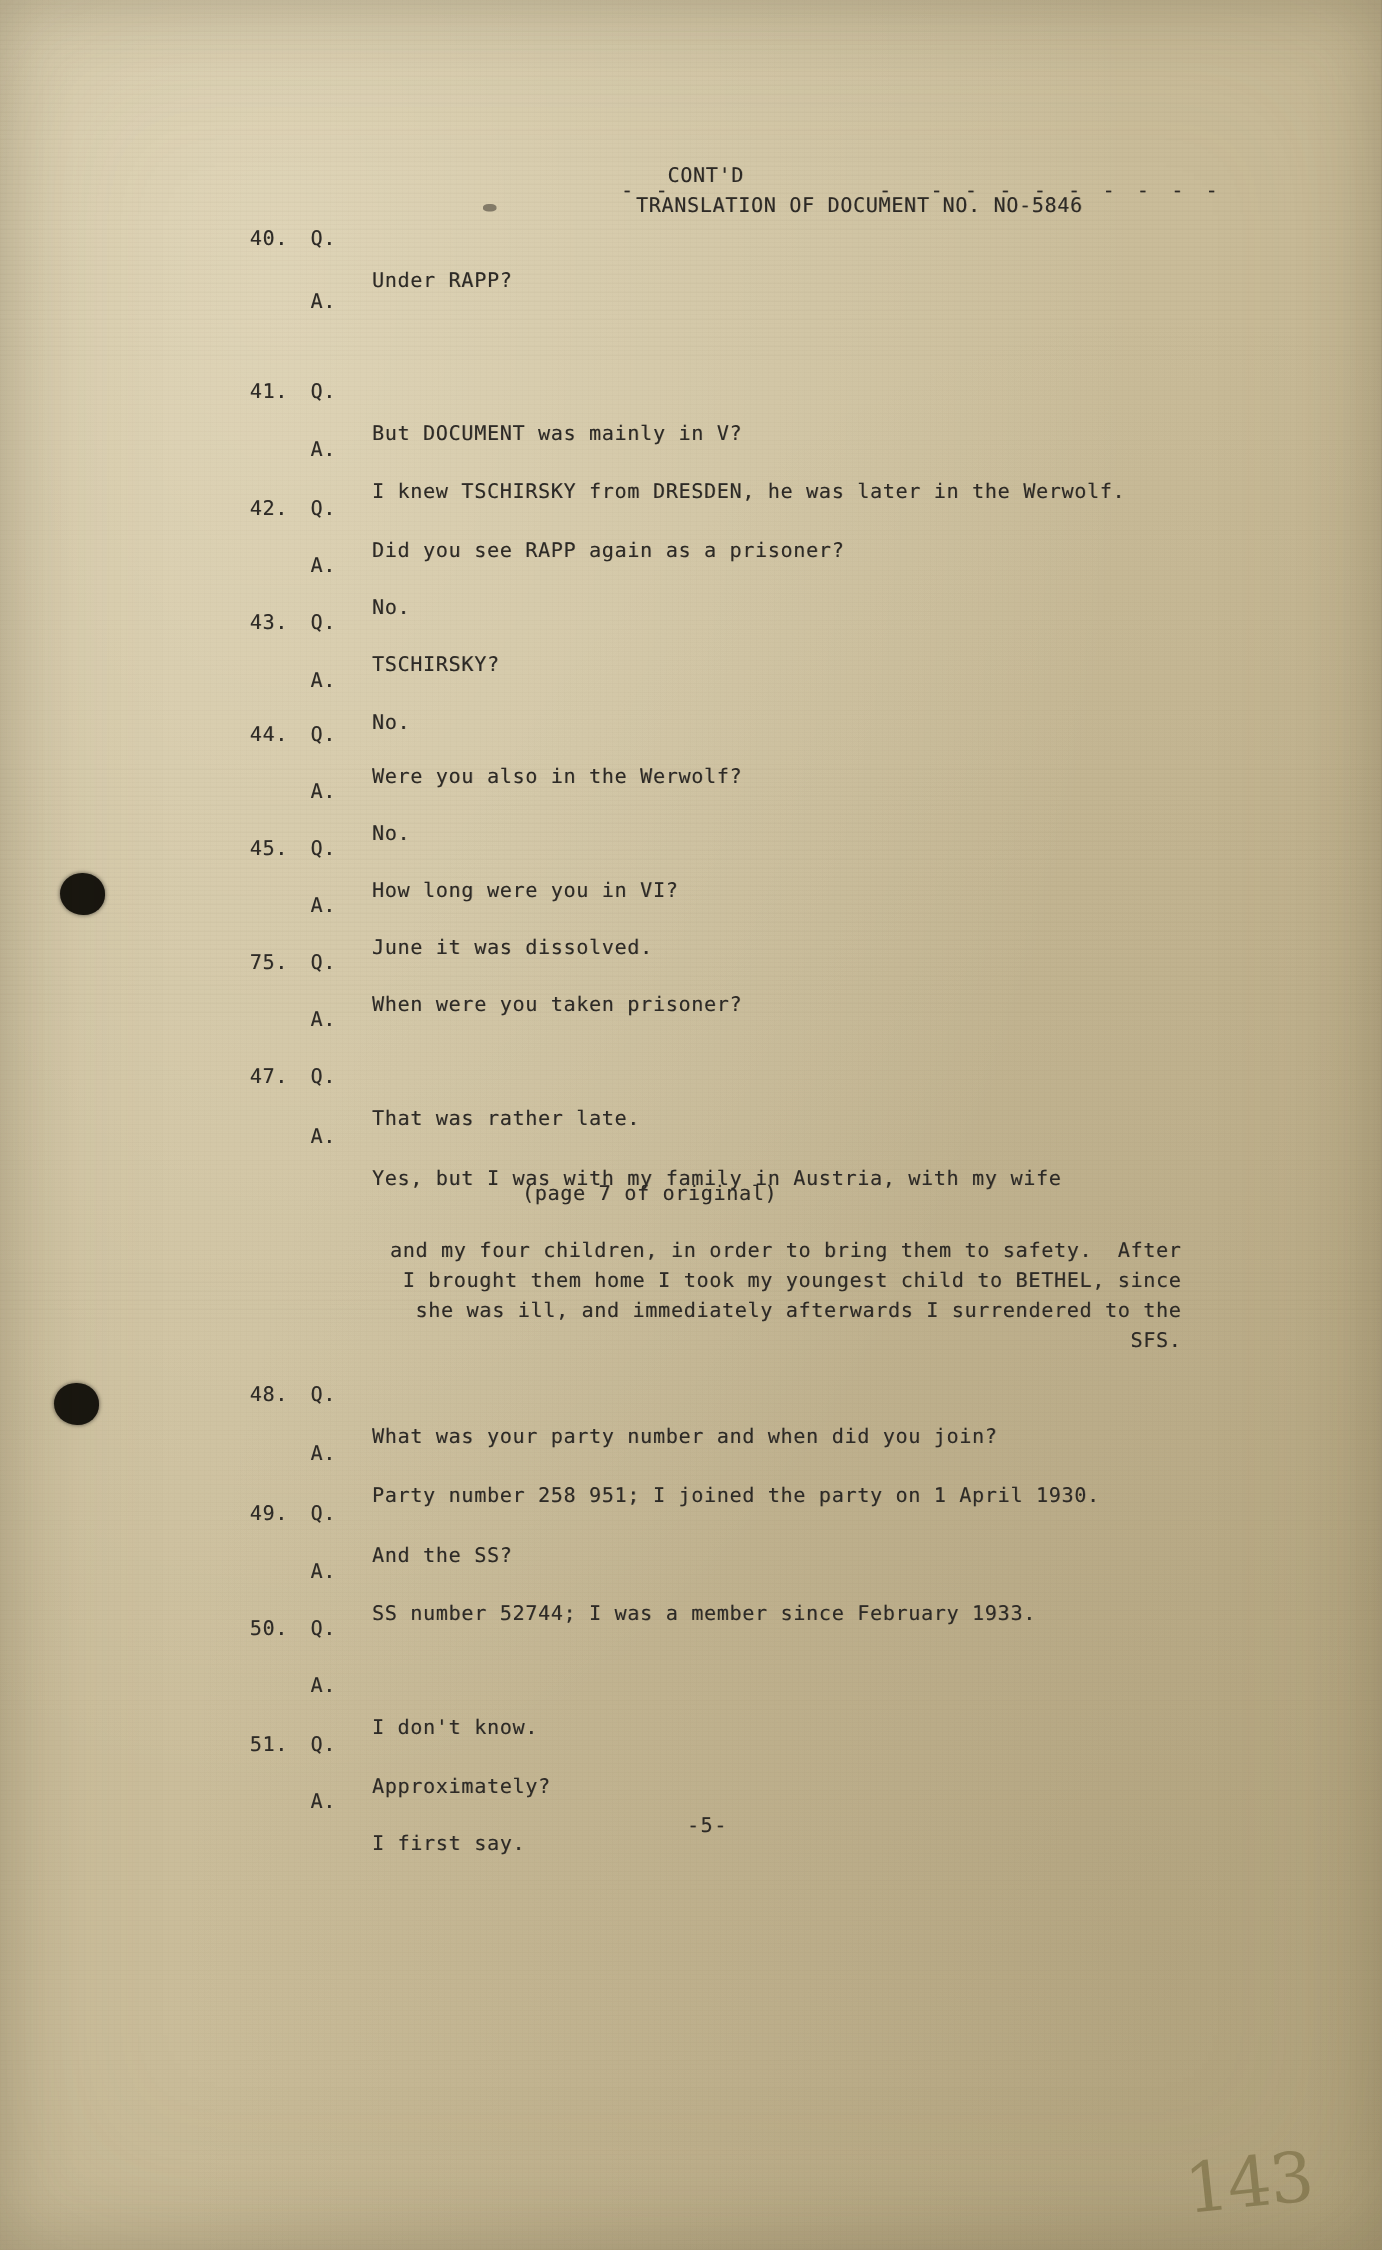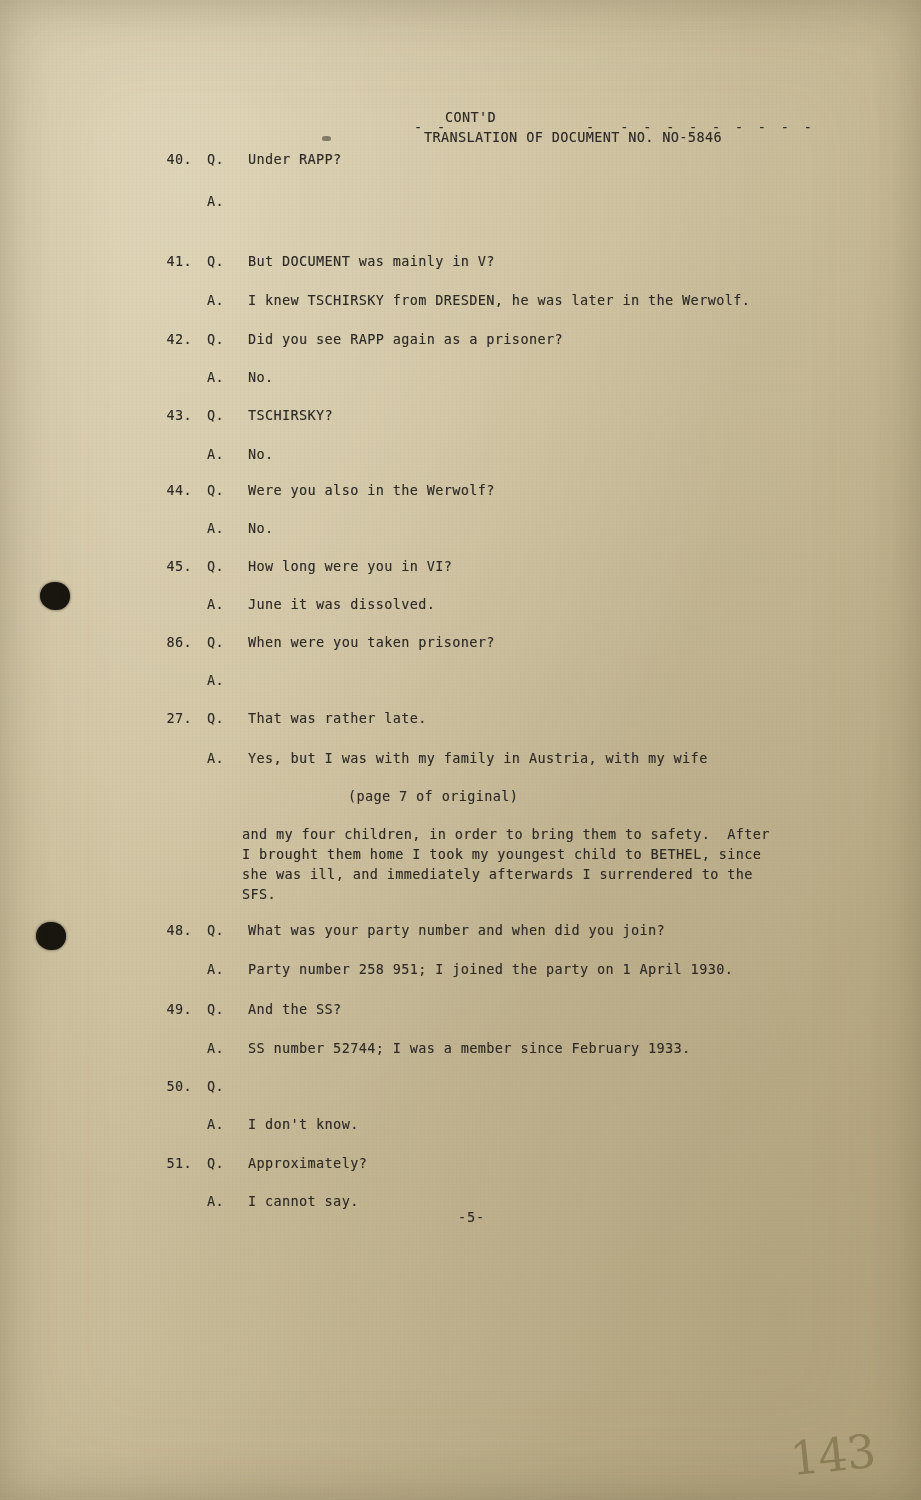--- a/index.html
+++ b/index.html
@@ -80,24 +80,26 @@
   }
   .qa-tag {
     position: absolute;
     left: 207px;
     width: 26px;
   }
   .qa-text {
     position: absolute;
     left: 248px;
     max-width: 640px;
+    margin-top: 28px;
   }
   .cont-text {
     position: absolute;
-    left: 242px;
+    left: 260px;
+    text-align: right;
   }
   .page-note {
     position: absolute;
     left: 348px;
     text-align: right;
   }
   .page-foot {
     position: absolute;
     left: 458px;
     top: 1208px;
@@ -188,28 +190,28 @@
   <div class="typed qa-text" style="top:519px">No.</div>
 
   <div class="typed qa-num" style="top:557px">45.</div>
   <div class="typed qa-tag" style="top:557px">Q.</div>
   <div class="typed qa-text" style="top:557px">How long were you in VI?</div>
 
   <div class="typed qa-num" style="top:595px"></div>
   <div class="typed qa-tag" style="top:595px">A.</div>
   <div class="typed qa-text" style="top:595px">June it was dissolved.</div>
 
-  <div class="typed qa-num" style="top:633px">86.</div>
+  <div class="typed qa-num" style="top:633px">75.</div>
   <div class="typed qa-tag" style="top:633px">Q.</div>
   <div class="typed qa-text" style="top:633px">When were you taken prisoner?</div>
 
   <div class="typed qa-num" style="top:671px"></div>
   <div class="typed qa-tag" style="top:671px">A.</div>
 
-  <div class="typed qa-num" style="top:709px">27.</div>
+  <div class="typed qa-num" style="top:709px">47.</div>
   <div class="typed qa-tag" style="top:709px">Q.</div>
   <div class="typed qa-text" style="top:709px">That was rather late.</div>
 
   <div class="typed qa-num" style="top:749px"></div>
   <div class="typed qa-tag" style="top:749px">A.</div>
   <div class="typed qa-text" style="top:749px">Yes, but I was with my family in Austria, with my wife</div>
 
   <div class="typed page-note" style="top:787px">(page 7 of original)</div>
 
   <div class="typed cont-text" style="top:825px">and my four children, in order to bring them to safety.  After
@@ -239,21 +241,21 @@
   <div class="typed qa-num" style="top:1115px"></div>
   <div class="typed qa-tag" style="top:1115px">A.</div>
   <div class="typed qa-text" style="top:1115px">I don't know.</div>
 
   <div class="typed qa-num" style="top:1154px">51.</div>
   <div class="typed qa-tag" style="top:1154px">Q.</div>
   <div class="typed qa-text" style="top:1154px">Approximately?</div>
 
   <div class="typed qa-num" style="top:1192px"></div>
   <div class="typed qa-tag" style="top:1192px">A.</div>
-  <div class="typed qa-text" style="top:1192px">I cannot say.</div>
+  <div class="typed qa-text" style="top:1192px">I first say.</div>
 
   <div class="typed page-foot">-5-</div>
 
   <div class="hole" id="punch-1"></div>
   <div class="hole" id="punch-2"></div>
 
   <div class="corner-number">143</div>
 
   <div class="edge-shade"></div>
 </div>

